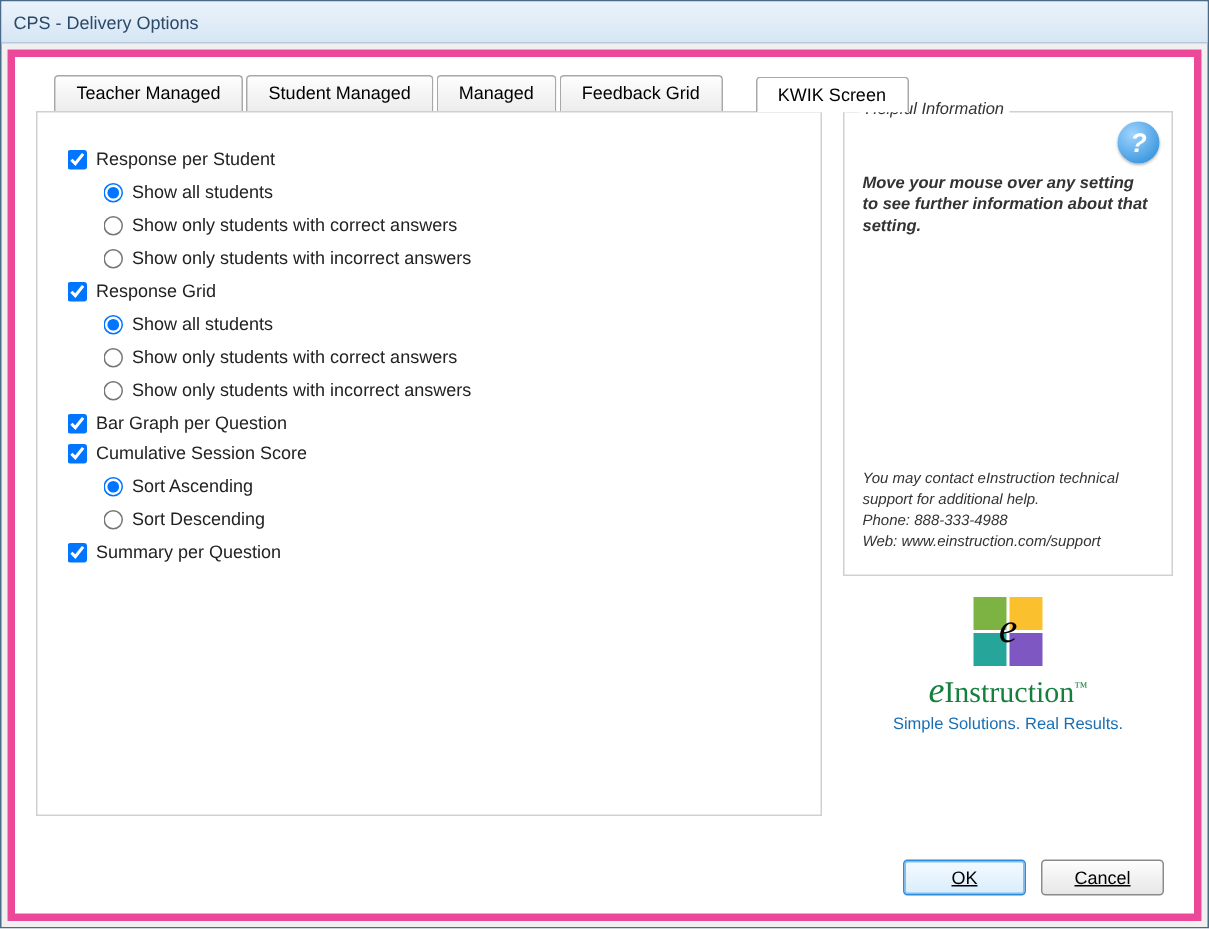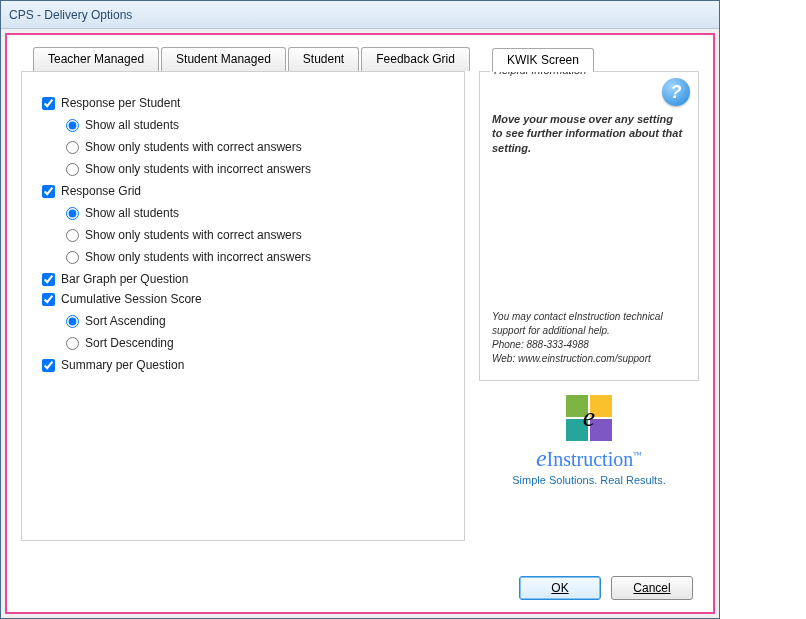--- a/index.html
+++ b/index.html
@@ -4,40 +4,40 @@
 <style>
   * { box-sizing: border-box; }
   body {
     margin: 0;
     font-family: "Segoe UI", Tahoma, sans-serif;
     font-size: 12px;
     background: #fff;
     color: #000;
   }
   .window {
-    width: 720px;
+    width: 806px;
     height: 619px;
     border: 1px solid #4a6a8a;
     background: #f0f0f0;
     display: flex;
     flex-direction: column;
   }
   .titlebar {
     height: 28px;
     background: linear-gradient(#eaf3fb, #d7e6f4);
     border-bottom: 1px solid #b8c8d8;
     padding: 0 8px;
     display: flex;
     align-items: center;
     color: #2a4a6a;
   }
   .body {
     flex: 1;
     background: #fff;
-    border: 2px solid #ec4899;
+    border: 5px solid #ec4899;
     margin: 4px;
     position: relative;
     padding: 12px 14px 50px 14px;
   }
   .tabs {
     display: flex;
     margin-left: 12px;
   }
   .tab {
     border: 1px solid #a8a8a8;
@@ -148,21 +148,21 @@
     font-family: Georgia, serif;
     font-style: italic;
     font-size: 28px;
     color: #000;
     text-align: center;
     line-height: 40px;
   }
   .logo-text {
     font-family: Georgia, "Times New Roman", serif;
     font-size: 20px;
-    color: #3b82f6;
+    color: #15803d;
   }
   .logo-text .e-let { font-style: italic; font-size: 24px; }
   .logo-tm { font-size: 9px; vertical-align: super; }
   .logo-tag {
     color: #1a6fb3;
     font-size: 11px;
     margin-top: 2px;
   }
   .check-row, .radio-row {
     display: flex;
@@ -204,21 +204,21 @@
 <div class="window">
   <div class="titlebar">
     <span>CPS - Delivery Options</span>
   </div>
 
   <div class="body">
 
     <div class="tabs">
       <div class="tab"><span>Teacher Managed</span></div>
       <div class="tab"><span>Student Managed</span></div>
-      <div class="tab"><span>Student</span></div>
+      <div class="tab"><span>Managed</span></div>
       <div class="tab"><span>Feedback Grid</span></div>
       <div class="tab active"><span>KWIK Screen</span></div>
     </div>
 
     <div class="content-row">
 
       <div class="panel left-panel">
 
 
         <label class="check-row">

